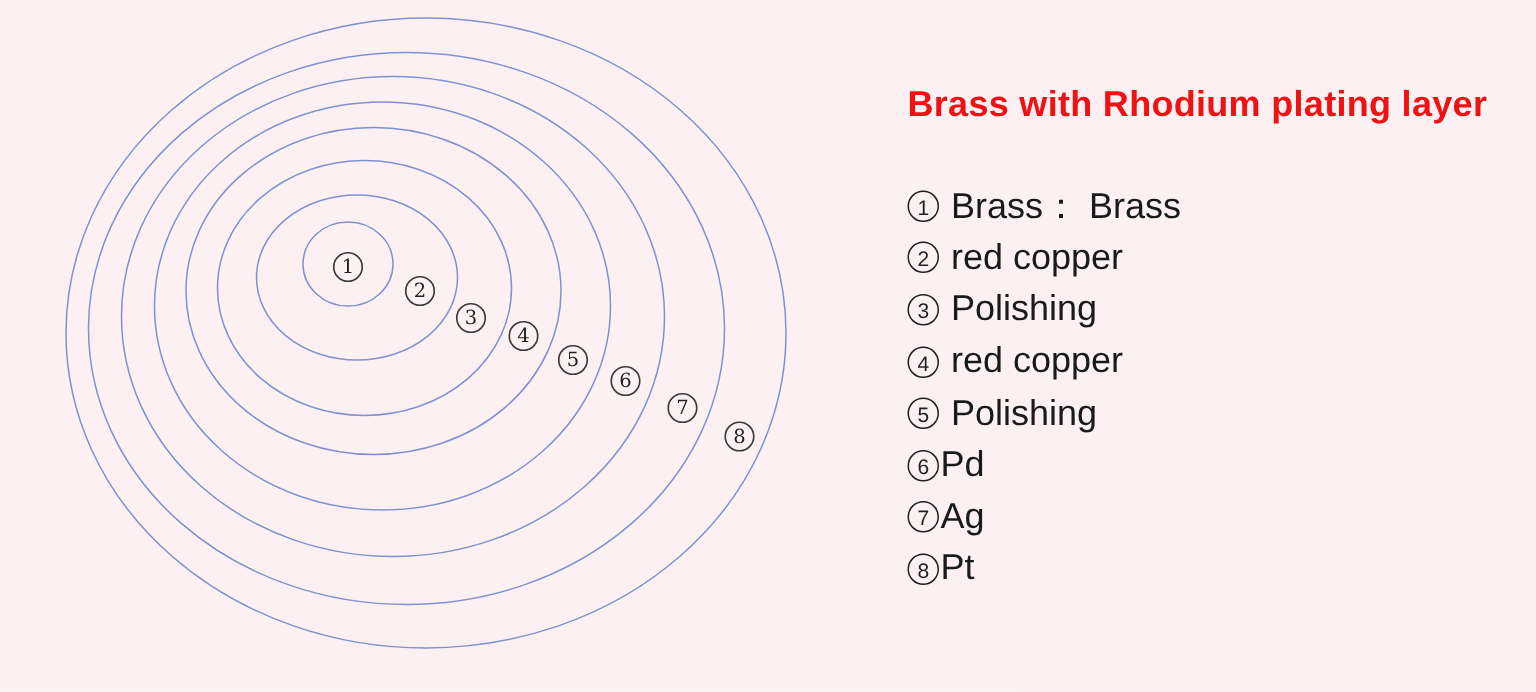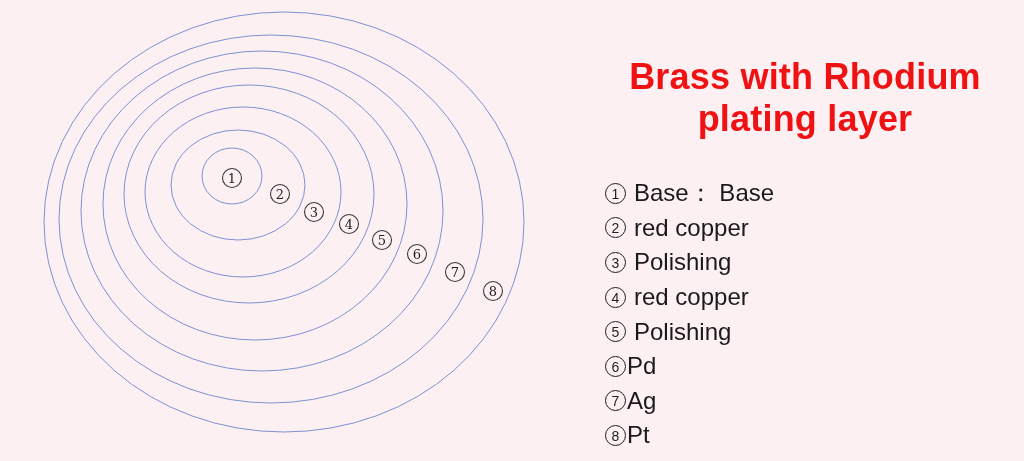--- a/index.html
+++ b/index.html
@@ -16,26 +16,25 @@
     left: 0;
     top: 0;
   }
   .panel {
     position: absolute;
     left: 605px;
     top: 56px;
     width: 400px;
   }
   .title {
-    font-size: 36px;
+    font-size: 24px;
     font-weight: bold;
     color: #f01212;
     margin-bottom: 36px;
     letter-spacing: 0.2px;
-    text-align: center;
   }
   .legend-item {
     height: 34.6px;
     display: flex;
     align-items: center;
     font-size: 24px;
     color: #1a1a1a;
   }
   .cnum {
     flex: 0 0 auto;
@@ -98,21 +97,21 @@
         <circle cx="493" cy="291" r="9.5" fill="none" stroke="#3a3a3a" stroke-width="1.1"></circle>
         <text x="493" y="291" text-anchor="middle" dominant-baseline="central" dy="0.5" fill="#222222" font-family="&quot;DejaVu Serif&quot;, serif" font-size="13">8</text>
       </g>
     </svg>
 
   <div class="panel">
     <div class="title" style="color: rgb(240, 18, 18);">Brass with Rhodium plating layer</div>
     <div id="legend-items">
         <div class="legend-item">
           <span class="cnum">1</span>
-          <span class="lbl">Base：  Base</span>
+          <span class="lbl">Brass：  Brass</span>
         </div>
         <div class="legend-item">
           <span class="cnum">2</span>
           <span class="lbl">red copper</span>
         </div>
         <div class="legend-item">
           <span class="cnum">3</span>
           <span class="lbl">Polishing</span>
         </div>
         <div class="legend-item">

